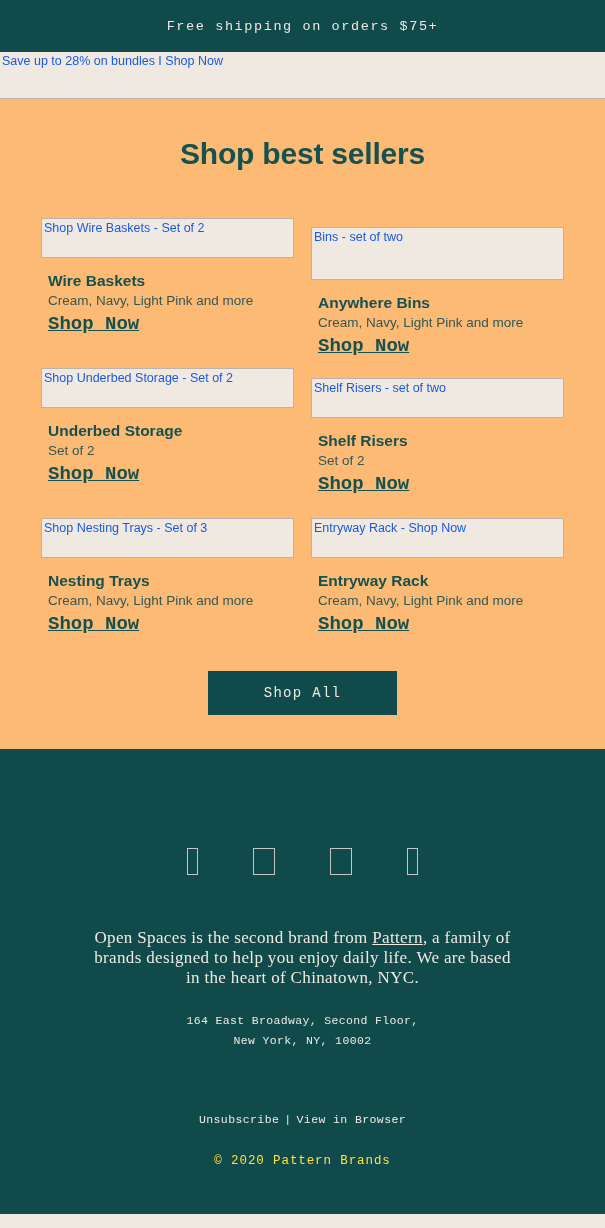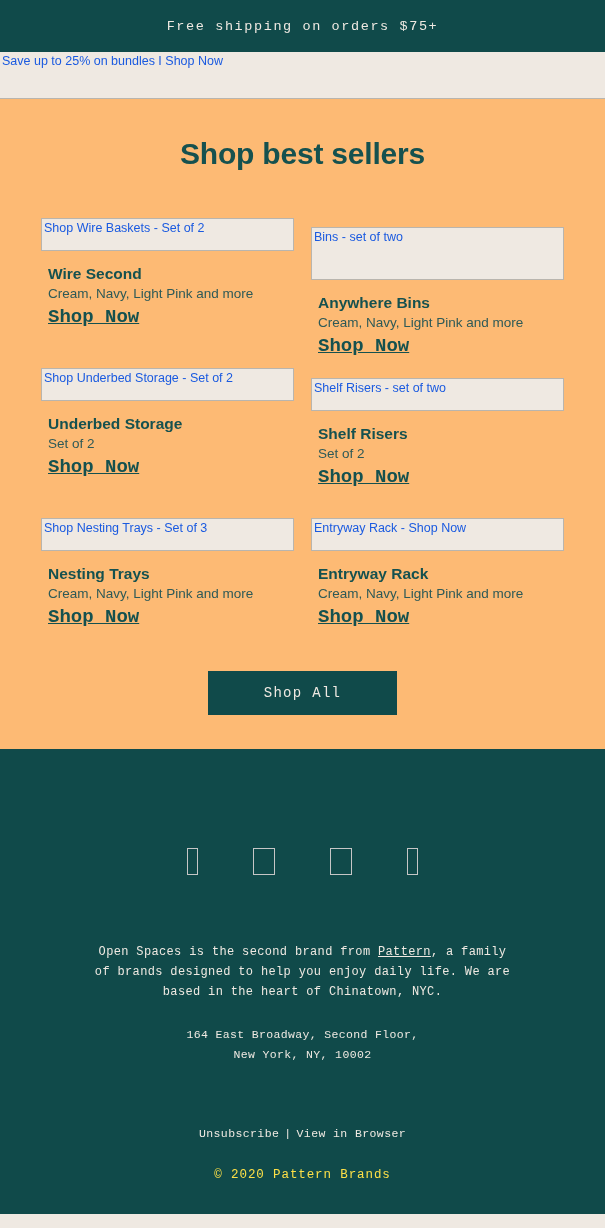--- a/index.html
+++ b/index.html
@@ -83,21 +83,21 @@
     align-items: flex-start;
   }
   .row-1 { height: 150px; }
   .row-2 { height: 150px; }
   .row-3 { height: 120px; }
 
   .card {
     width: 253px;
     box-sizing: border-box;
   }
-  .card-img-l  { width: 253px; height: 33px; }
+  .card-img-l  { width: 253px; height: 40px; }
   .card-img-xl { width: 253px; height: 53px; }
 
   .card-title {
     color: #15514f;
     font-size: 15.5px;
     font-weight: bold;
     margin: 14px 0 0 7px;
   }
   .card-desc {
     color: #2e5a57;
@@ -158,25 +158,25 @@
   }
   .tofu {
     border: 1.5px solid #c6c6c6;
     box-sizing: border-box;
     display: block;
   }
   .tofu-narrow { width: 11px; height: 27px; }
   .tofu-wide   { width: 22px; height: 27px; }
 
   .footer-blurb {
-    margin: 65px auto 0 auto;
+    margin: 51px auto 0 auto;
     width: 420px;
     color: #efe9e2;
-    font-family: Liberation Mono, monospace;
-    font-size: 12px;
+    font-family: Liberation Serif, serif;
+    font-size: 17px;
     line-height: 20px;
     letter-spacing: 0.35px;
   }
   .footer-link-inline {
     color: #efe9e2;
     text-decoration: underline;
     cursor: pointer;
   }
   .footer-address {
     margin-top: 23px;
@@ -208,35 +208,35 @@
   }
 </style>
 </head>
 <body>
 
 <div class="announce-bar">
   <span class="announce-text">Free shipping on orders $75+</span>
 </div>
 
 <div class="altbox promo-box">
-  <span class="alttext">Save up to 25% on bundles I Shop Now</span>
+  <span class="alttext">Save up to 28% on bundles I Shop Now</span>
 </div>
 
 <div class="main">
 
   <h1 class="section-title">Shop best sellers</h1>
 
   <div class="grid">
 
     <div class="row row-1">
       <div class="card">
         <div class="altbox card-img-l">
           <span class="alttext">Shop Wire Baskets - Set of 2</span>
         </div>
-        <div class="card-title">Wire Second</div>
+        <div class="card-title">Wire Baskets</div>
         <div class="card-desc">Cream, Navy, Light Pink and more</div>
         <span class="card-link">Shop Now</span>
       </div>
 
       <div class="card col-right-offset-1">
         <div class="altbox card-img-xl">
           <span class="alttext">Bins - set of two</span>
         </div>
         <div class="card-title">Anywhere Bins</div>
         <div class="card-desc">Cream, Navy, Light Pink and more</div>

